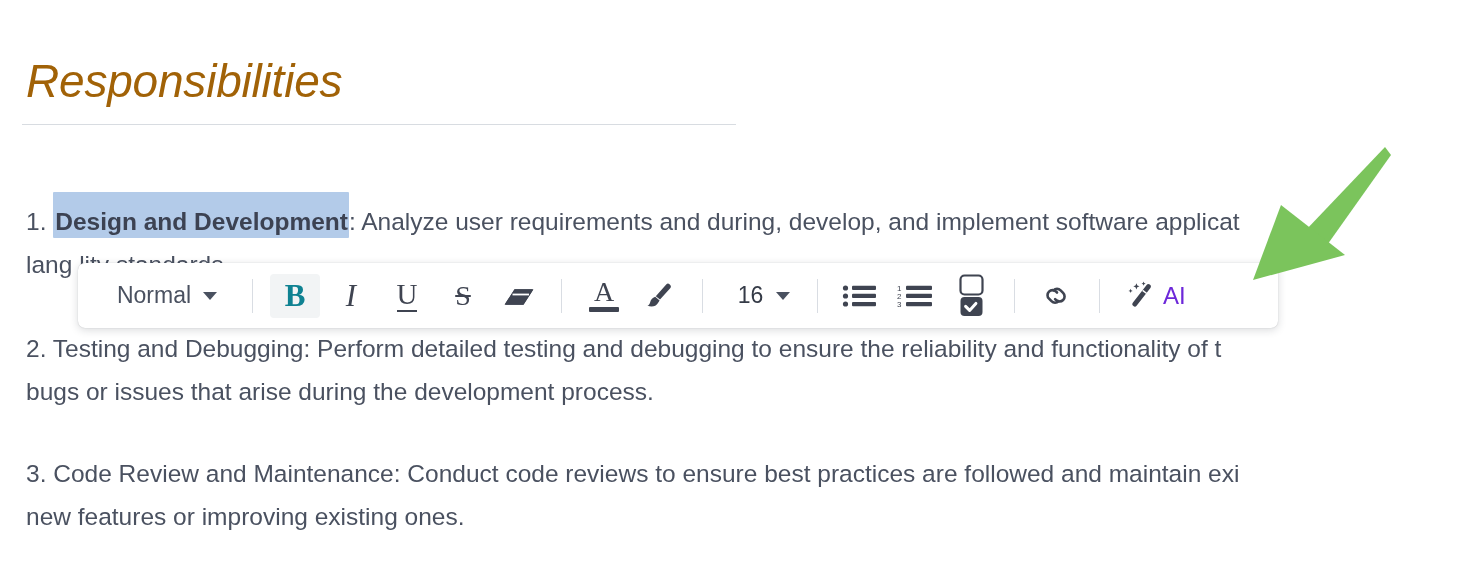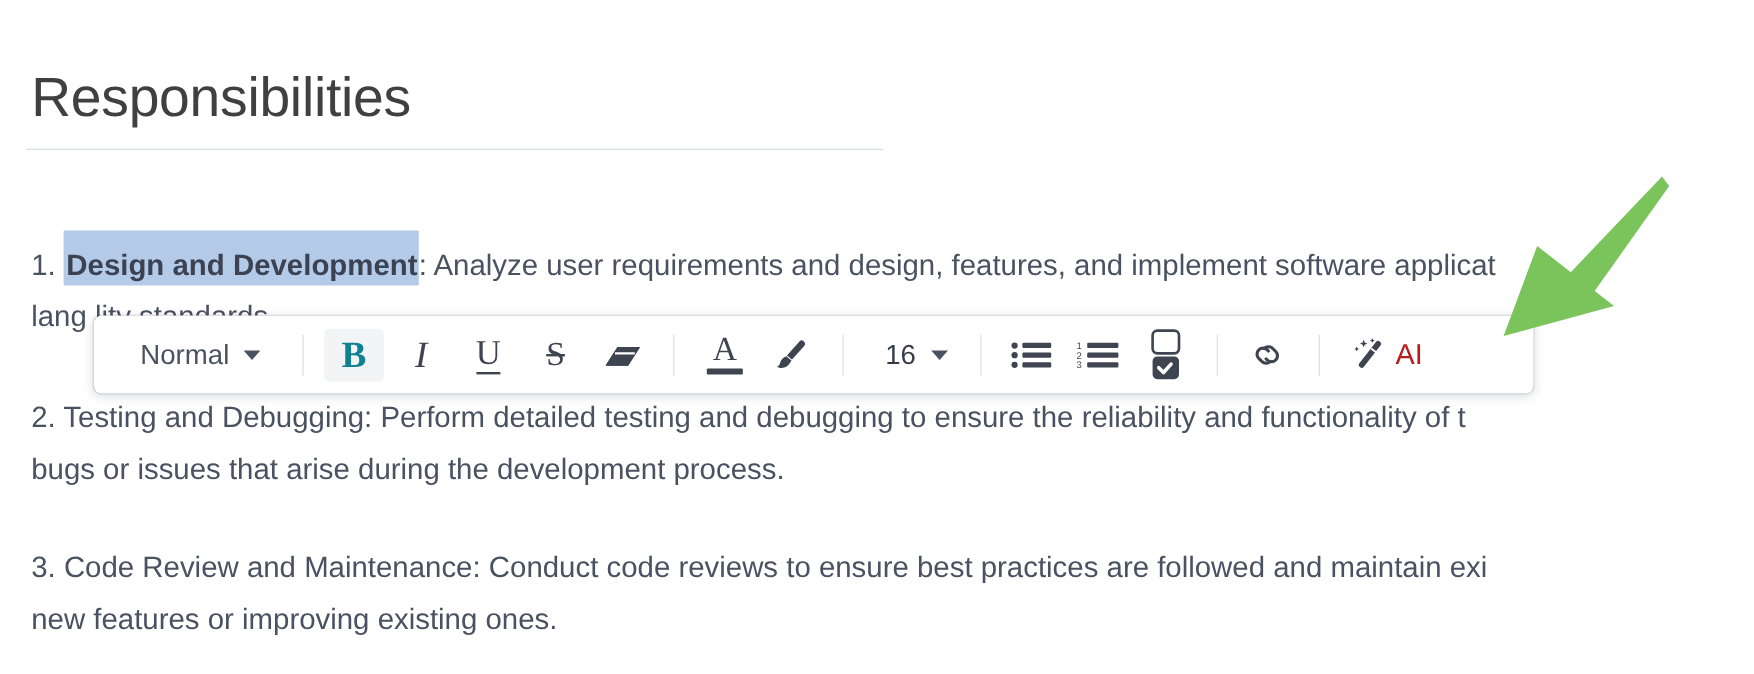--- a/index.html
+++ b/index.html
@@ -27,23 +27,24 @@
     padding: 0;
   }
 
   .doc-title {
     position: absolute;
     left: 26px;
     top: 52px;
     font-size: 46px;
     line-height: 58px;
     font-weight: 400;
-    color: #404040;
+    color: #a16207;
     letter-spacing: -0.2px;
     white-space: nowrap;
+    font-style: italic;
   }
   .title-rule {
     position: absolute;
     left: 22px;
     top: 124px;
     width: 714px;
     height: 1px;
     background: #d8dce1;
   }
 
@@ -178,21 +179,21 @@
     font-size: 23px;
     color: #353b47;
     gap: 13px;
     min-width: 86px;
   }
 
   .ai-btn {
     gap: 7px;
     padding: 0 10px;
     font-size: 24px;
-    color: #b91c1c;
+    color: #6d28d9;
   }
 
   svg { display: block; }
 
   
   .arrow-layer {
     position: absolute;
     left: 0; top: 0;
     width: 1462px; height: 562px;
     pointer-events: none;
@@ -201,21 +202,21 @@
 </style>
 </head>
 <body>
 
 <div class="doc">
 
   <div class="doc-title">Responsibilities</div>
   <div class="title-rule"></div>
 
   <div class="body-block" id="para-1">
-    <span class="line"><span>1.</span>&nbsp;<span class="sel-bold">Design and Development</span><span>: Analyze user requirements and design, features, and implement software applicat</span></span>
+    <span class="line"><span>1.</span>&nbsp;<span class="sel-bold">Design and Development</span><span>: Analyze user requirements and during, develop, and implement software applicat</span></span>
     <span class="line">lang                                                                                                                   lity standards</span>
   </div>
 
   <div class="body-block" id="para-2">
     <span class="line">2. Testing and Debugging: Perform detailed testing and debugging to ensure the reliability and functionality of t</span>
     <span class="line">bugs or issues that arise during the development process.</span>
   </div>
 
   <div class="body-block" id="para-3">
     <span class="line">3. Code Review and Maintenance: Conduct code reviews to ensure best practices are followed and maintain exi</span>

